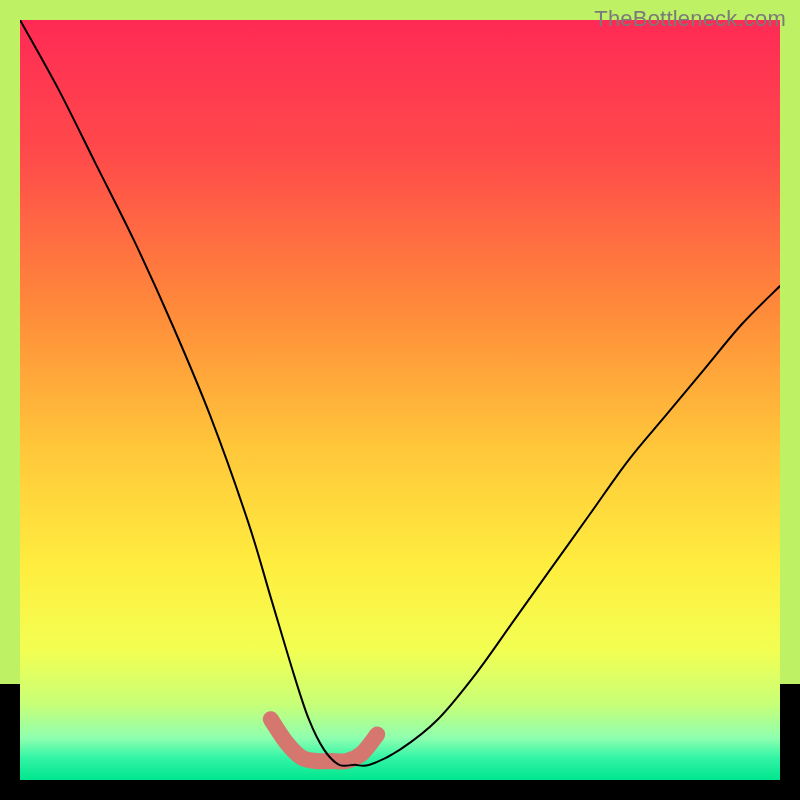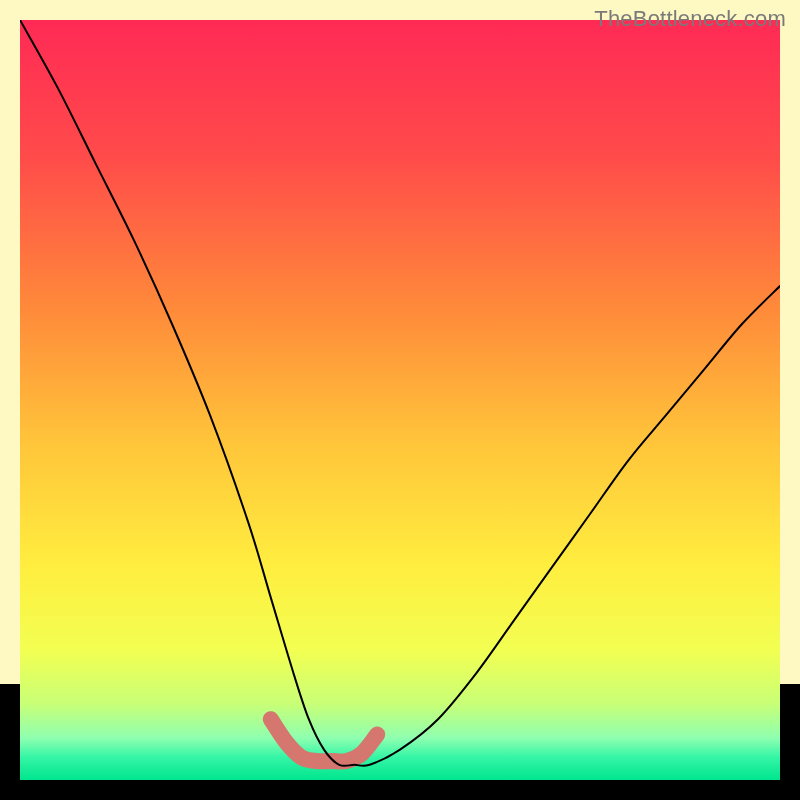--- a/index.html
+++ b/index.html
@@ -8,21 +8,21 @@
     width: 800px;
     height: 800px;
     background: #000;
     overflow: hidden;
     font-family: Arial, Helvetica, sans-serif;
   }
   .frame {
     position: relative;
     width: 800px;
     height: 684px;
-    background: #fef9c3;
+    background: #bef264;
   }
   .watermark {
     position: absolute;
     top: 6px;
     right: 14px;
     color: #7a7a7a;
     font-size: 22px;
     font-weight: 500;
     letter-spacing: 0.2px;
     z-index: 10;

